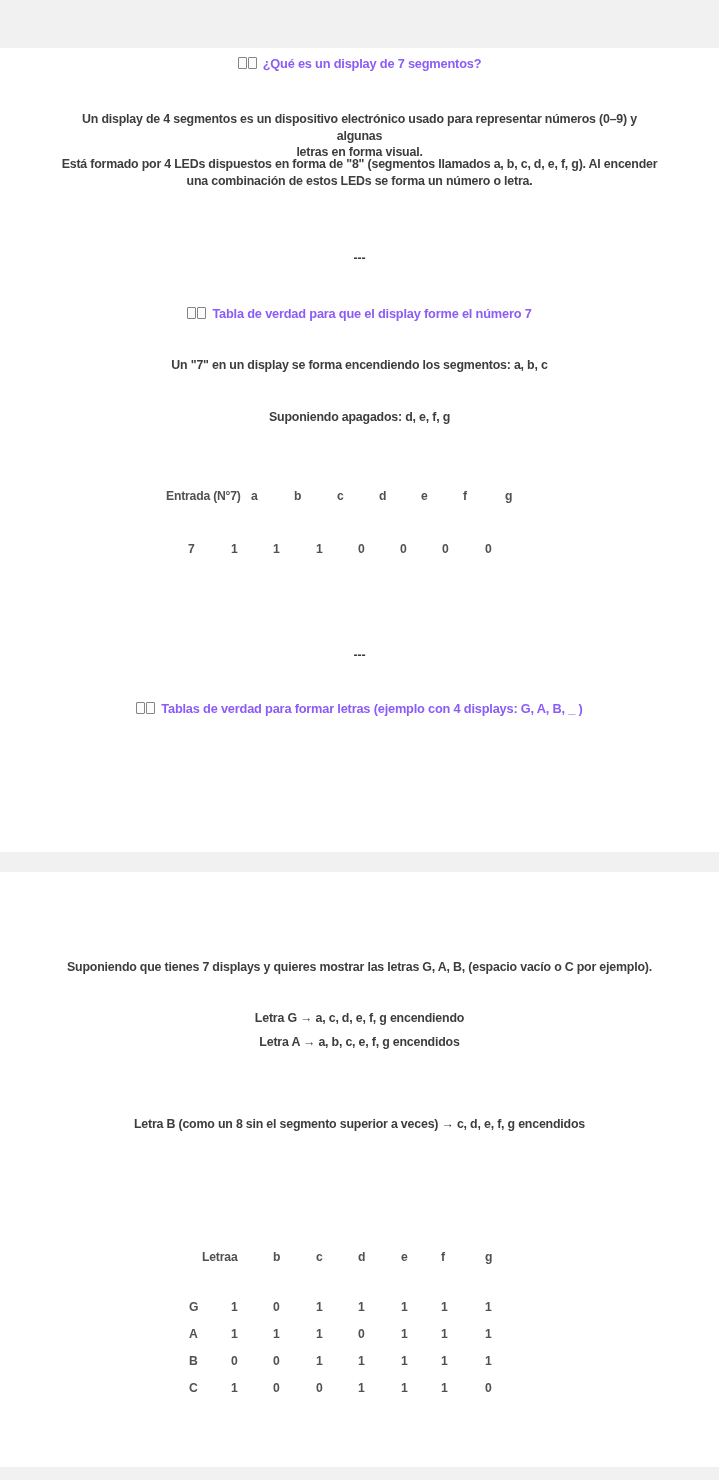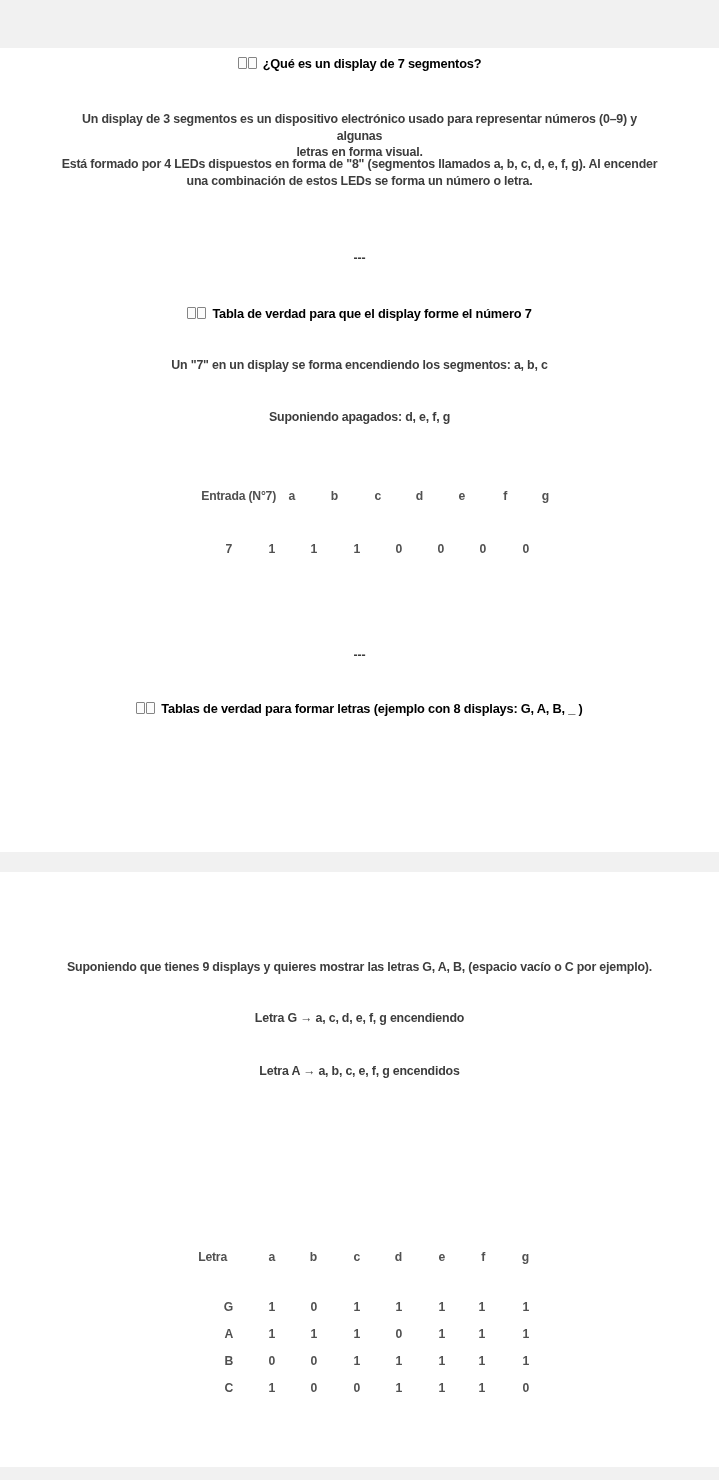--- a/index.html
+++ b/index.html
@@ -19,47 +19,47 @@
     letter-spacing:-0.2px;
   }
   .para{
     position:absolute;left:50%;transform:translateX(-50%);
     width:600px;
     text-align:center;
     font-size:12.4px;font-weight:700;line-height:16.5px;
     letter-spacing:-0.2px;
     white-space:pre-line;
   }
-  .title{font-size:12.8px;color:#000000;}
+  .title{font-size:12.8px;color:#8b5cf6;}
   .tofu-pair{display:inline-block;margin-right:5px;vertical-align:-1px;}
   .tofu{
     display:inline-block;width:7px;height:10px;
     border:1px solid #858585;border-radius:1px;
     margin-right:1px;background:#fcfcfc;
   }
   .tc{
     position:absolute;width:44px;
-    text-align:right;
+    text-align:left;
     font-size:12.2px;font-weight:700;line-height:15px;
     color:#515151;letter-spacing:-0.2px;
   }
   .tc.wide{width:110px;}
 </style>
 </head>
 <body>
 
 <div class="page">
 
   <div class="bar" style="top:0;height:48px"></div>
 
   <div class="line title" style="top:55px">
     <span class="tofu-pair"><span class="tofu"></span><span class="tofu"></span></span><span>¿Qué es un display de 7 segmentos?</span>
   </div>
 
-  <div class="para" style="top:111px">Un display de 3 segmentos es un dispositivo electrónico usado para representar números (0–9) y algunas
+  <div class="para" style="top:111px">Un display de 4 segmentos es un dispositivo electrónico usado para representar números (0–9) y algunas
 letras en forma visual.</div>
   <div class="para" style="top:156px">Está formado por 4 LEDs dispuestos en forma de "8" (segmentos llamados a, b, c, d, e, f, g). Al encender
 una combinación de estos LEDs se forma un número o letra.</div>
 
   <div class="line" style="top:250px">---</div>
 
   <div class="line title" style="top:305px">
     <span class="tofu-pair"><span class="tofu"></span><span class="tofu"></span></span><span>Tabla de verdad para que el display forme el número 7</span>
   </div>
 
@@ -85,32 +85,33 @@
       <span class="tc" style="top:542px;left:358px">0</span>
       <span class="tc" style="top:542px;left:400px">0</span>
       <span class="tc" style="top:542px;left:442px">0</span>
       <span class="tc" style="top:542px;left:485px">0</span>
     </div>
   </div>
 
   <div class="line" style="top:647px">---</div>
 
   <div class="line title" style="top:700px">
-    <span class="tofu-pair"><span class="tofu"></span><span class="tofu"></span></span><span>Tablas de verdad para formar letras (ejemplo con 8 displays: G, A, B, _ )</span>
+    <span class="tofu-pair"><span class="tofu"></span><span class="tofu"></span></span><span>Tablas de verdad para formar letras (ejemplo con 4 displays: G, A, B, _ )</span>
   </div>
 
   <div class="bar" style="top:852px;height:20px"></div>
 
-  <div class="line" style="top:959px">Suponiendo que tienes 9 displays y quieres mostrar las letras G, A, B, (espacio vacío o C por ejemplo).</div>
+  <div class="line" style="top:959px">Suponiendo que tienes 7 displays y quieres mostrar las letras G, A, B, (espacio vacío o C por ejemplo).</div>
   <div class="line" style="top:1010px">Letra G → a, c, d, e, f, g encendiendo</div>
-  <div class="line" style="top:1063px">Letra A → a, b, c, e, f, g encendidos</div>
+  <div class="line" style="top:1034px">Letra A → a, b, c, e, f, g encendidos</div>
+  <div class="line" style="top:1116px">Letra B (como un 8 sin el segmento superior a veces) → c, d, e, f, g encendidos</div>
 
   <div>
     <div>
-      <span class="tc" style="top:1250px;left:183px">Letra</span>
+      <span class="tc" style="top:1250px;left:202px">Letra</span>
       <span class="tc" style="top:1250px;left:231px">a</span>
       <span class="tc" style="top:1250px;left:273px">b</span>
       <span class="tc" style="top:1250px;left:316px">c</span>
       <span class="tc" style="top:1250px;left:358px">d</span>
       <span class="tc" style="top:1250px;left:401px">e</span>
       <span class="tc" style="top:1250px;left:441px">f</span>
       <span class="tc" style="top:1250px;left:485px">g</span>
     </div>
     <div>
       <span class="tc" style="top:1300px;left:189px">G</span>

